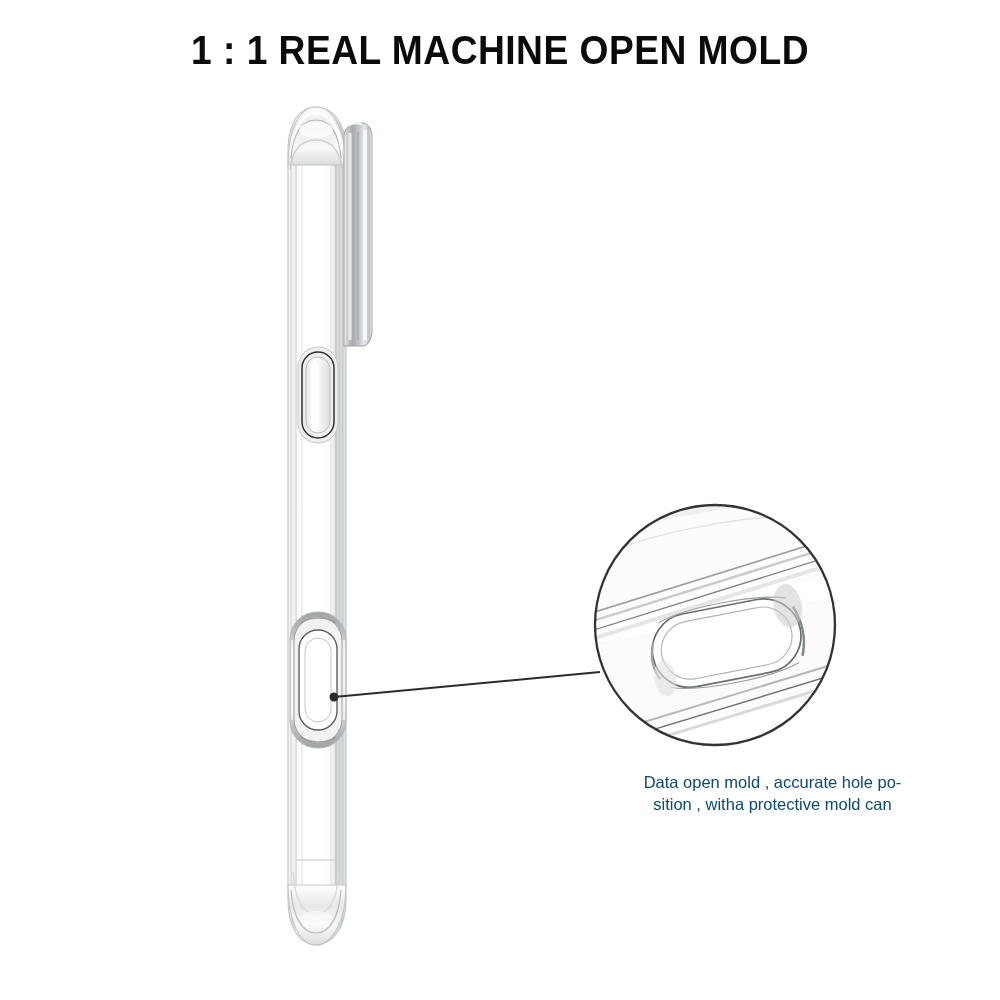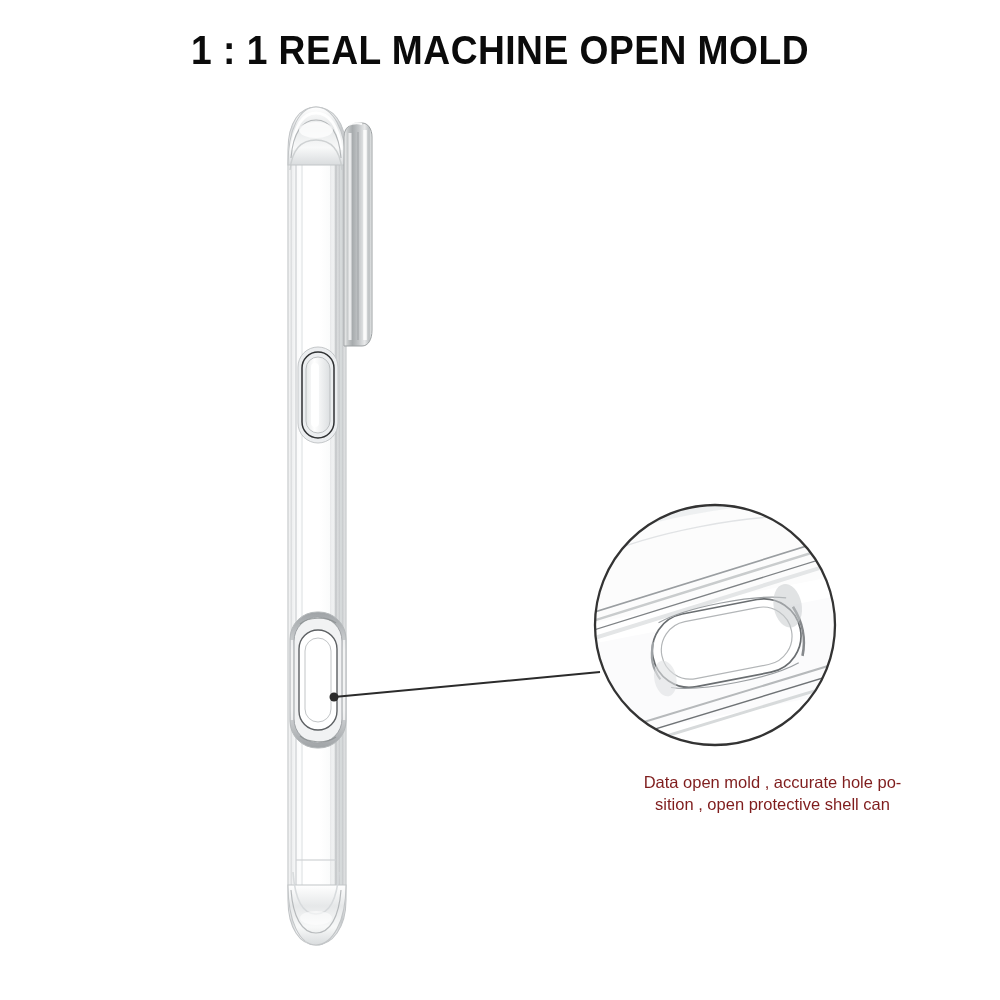--- a/index.html
+++ b/index.html
@@ -46,21 +46,21 @@
   
   .caption {
     position: absolute;
     left: 600px;
     top: 772px;
     width: 345px;
     text-align: center;
     font-family: "Liberation Sans", sans-serif;
     font-size: 16.5px;
     line-height: 21.5px;
-    color: #7f1d1d;
+    color: #0c4a6e;
     user-select: none;
   }
   .caption .cline { display: block; white-space: nowrap; }
 
   
   #art {
     position: absolute;
     left: 0;
     top: 0;
     width: 1000px;
@@ -241,16 +241,16 @@
           <path d="M610,536 C670,522 765,522 828,536" fill="none" stroke="#d9dcde" stroke-width="1.3" opacity="0.8"></path>
         </g>
       </g>
 
       <circle cx="715" cy="625" r="120" fill="none" stroke="#333333" stroke-width="2.3"></circle>
     </g>
   </svg>
 
   <div class="caption">
     <span class="cline">Data open mold , accurate hole po-</span>
-    <span class="cline">sition , open protective shell can</span>
+    <span class="cline">sition , witha protective mold can</span>
   </div>
 
 </div>
 
 </body></html>

